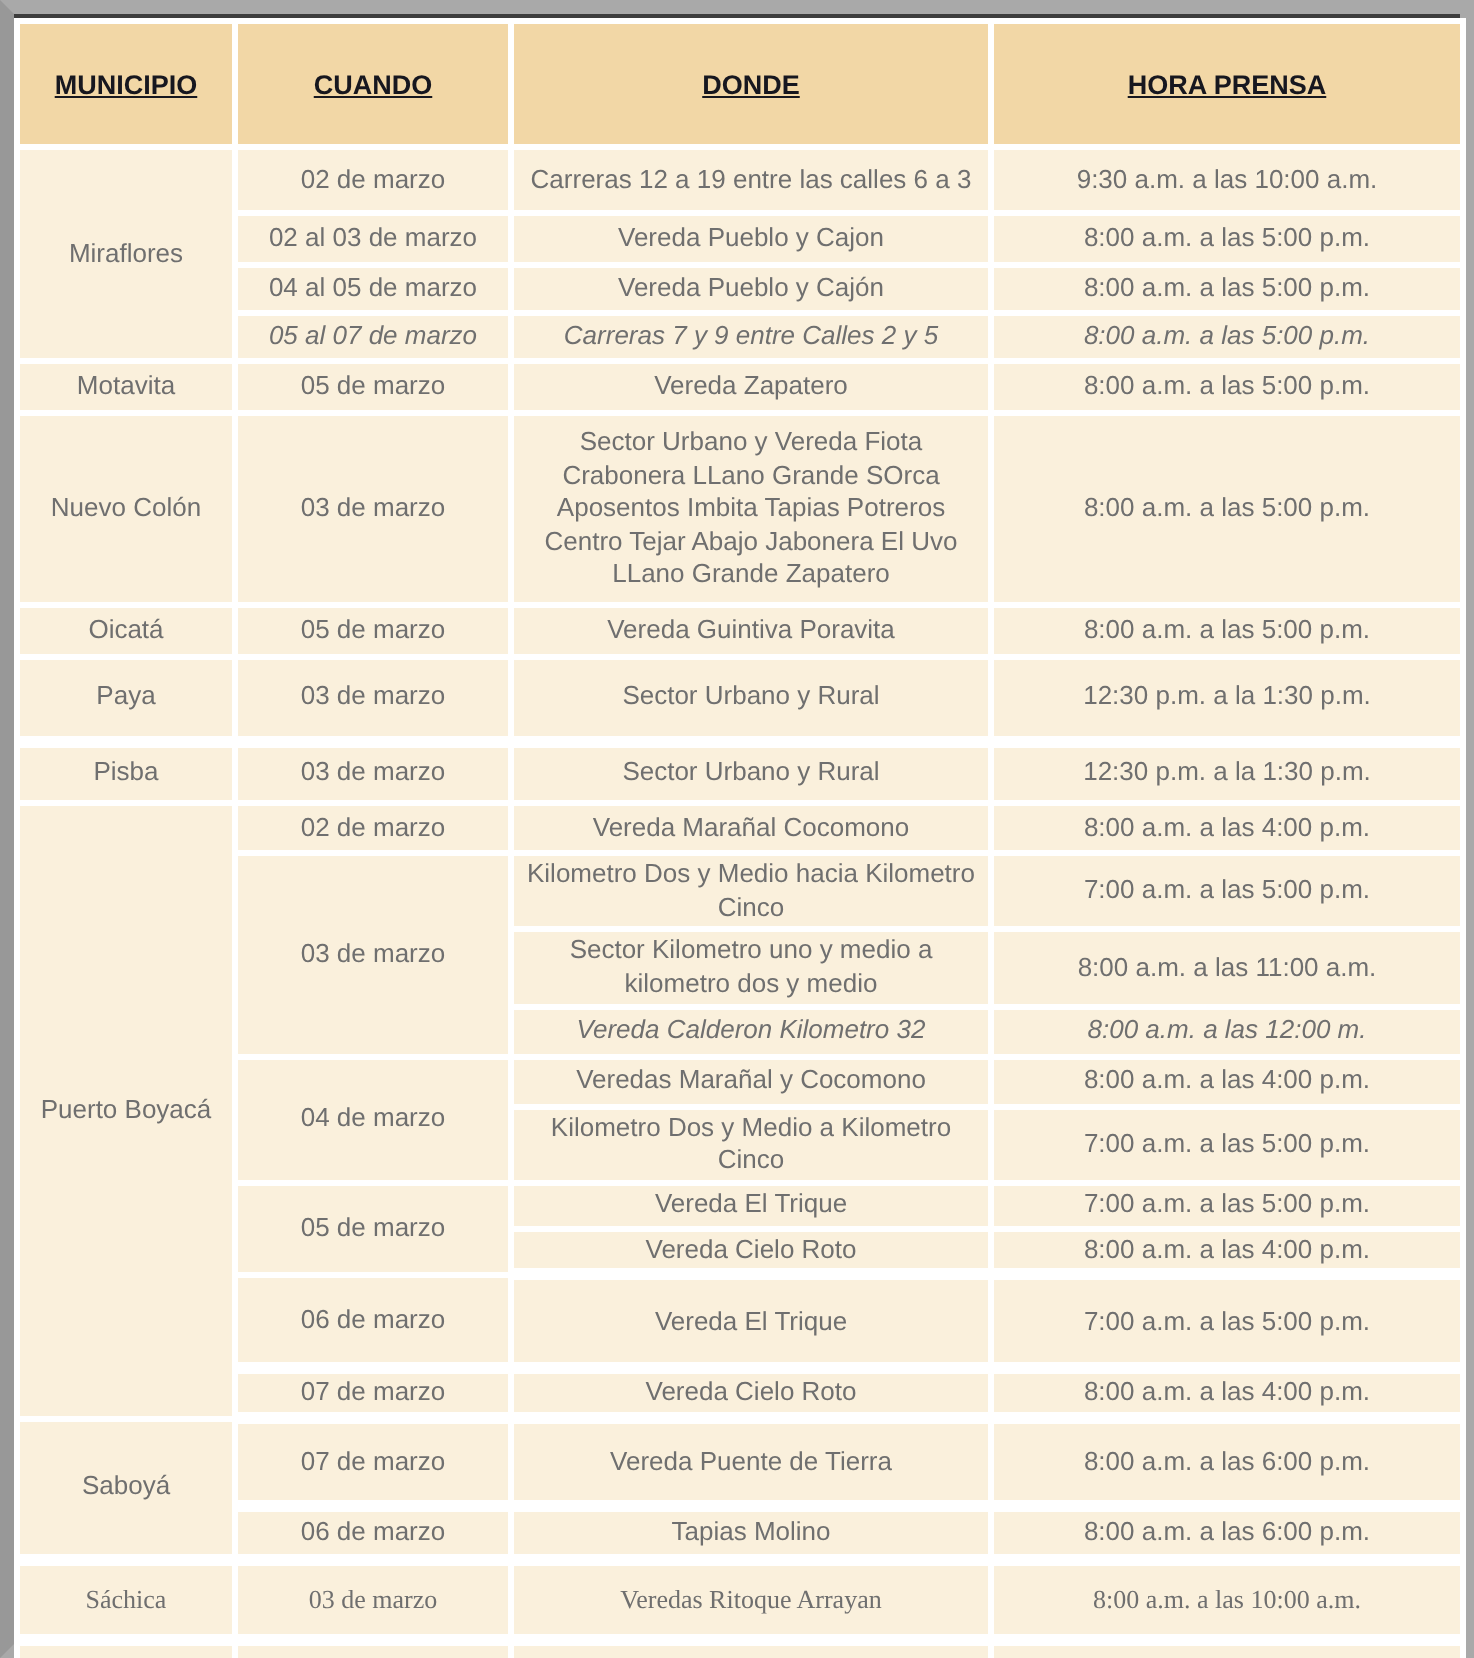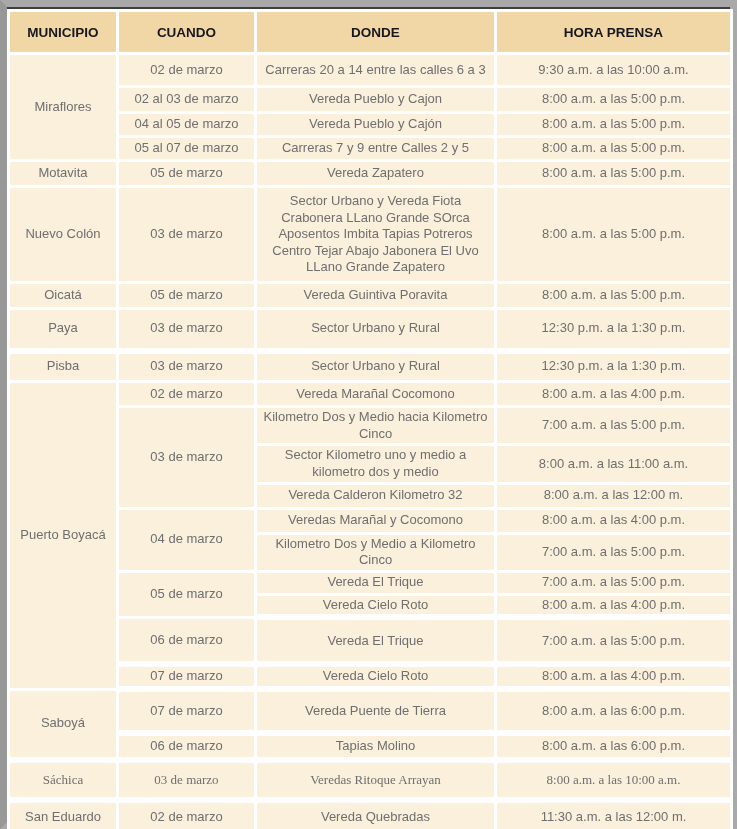--- a/index.html
+++ b/index.html
@@ -29,23 +29,24 @@
     border-collapse: collapse;
     table-layout: fixed;
   }
   table.schedule th {
     background: var(--header-bg, #f2d7a6);
     color: var(--header-text, #17171f);
     font-size: 13.5px;
     font-weight: bold;
     height: 24px;
     border: 3px solid var(--separator, #ffffff);
-    padding: 8px 2px;
+    padding: 18px 2px;
     text-align: center;
     vertical-align: middle;
+    text-decoration: underline;
   }
   table.schedule td {
     background: var(--cell-bg, #faf0dc);
     color: var(--body-text, #6f6f6f);
     font-size: 13px;
     line-height: 1.28;
     border: 3px solid var(--separator, #ffffff);
     padding: 1px 5px;
     text-align: center;
     vertical-align: middle;
@@ -72,34 +73,34 @@
             <th>MUNICIPIO</th>
             <th>CUANDO</th>
             <th>DONDE</th>
             <th>HORA PRENSA</th>
           </tr>
       </thead>
       <tbody>
           <tr style="height: 33px;">
             <td rowspan="4">Miraflores</td>
             <td rowspan="1">02 de marzo</td>
-            <td>Carreras 20 a 14 entre las calles 6 a 3</td>
+            <td>Carreras 12 a 19 entre las calles 6 a 3</td>
             <td>9:30 a.m. a las 10:00 a.m.</td>
           </tr>
           <tr style="height: 26px;">
             <td rowspan="1">02 al 03 de marzo</td>
             <td>Vereda Pueblo y Cajon</td>
             <td>8:00 a.m. a las 5:00 p.m.</td>
           </tr>
           <tr style="height: 24px;">
             <td rowspan="1">04 al 05 de marzo</td>
             <td>Vereda Pueblo y Cajón</td>
             <td>8:00 a.m. a las 5:00 p.m.</td>
           </tr>
-          <tr style="height: 24px;">
+          <tr style="height: 24px; font-style: italic;">
             <td rowspan="1">05 al 07 de marzo</td>
             <td>Carreras 7 y 9 entre Calles 2 y 5</td>
             <td>8:00 a.m. a las 5:00 p.m.</td>
           </tr>
           <tr style="height: 26px;">
             <td rowspan="1">Motavita</td>
             <td rowspan="1">05 de marzo</td>
             <td>Vereda Zapatero</td>
             <td>8:00 a.m. a las 5:00 p.m.</td>
           </tr>
@@ -135,21 +136,21 @@
           </tr>
           <tr style="height: 37px;">
             <td rowspan="3">03 de marzo</td>
             <td>Kilometro Dos y Medio hacia Kilometro Cinco</td>
             <td>7:00 a.m. a las 5:00 p.m.</td>
           </tr>
           <tr style="height: 37px;">
             <td>Sector   Kilometro uno y medio a kilometro dos y medio</td>
             <td>8:00 a.m. a las 11:00 a.m.</td>
           </tr>
-          <tr style="height: 25px;">
+          <tr style="height: 25px; font-style: italic;">
             <td>Vereda Calderon Kilometro 32</td>
             <td>8:00 a.m. a las 12:00 m.</td>
           </tr>
           <tr style="height: 25px;">
             <td rowspan="2">04 de marzo</td>
             <td>Veredas Marañal y Cocomono</td>
             <td>8:00 a.m. a las 4:00 p.m.</td>
           </tr>
           <tr style="height: 37px;">
             <td>Kilometro Dos y Medio a Kilometro Cinco</td>

